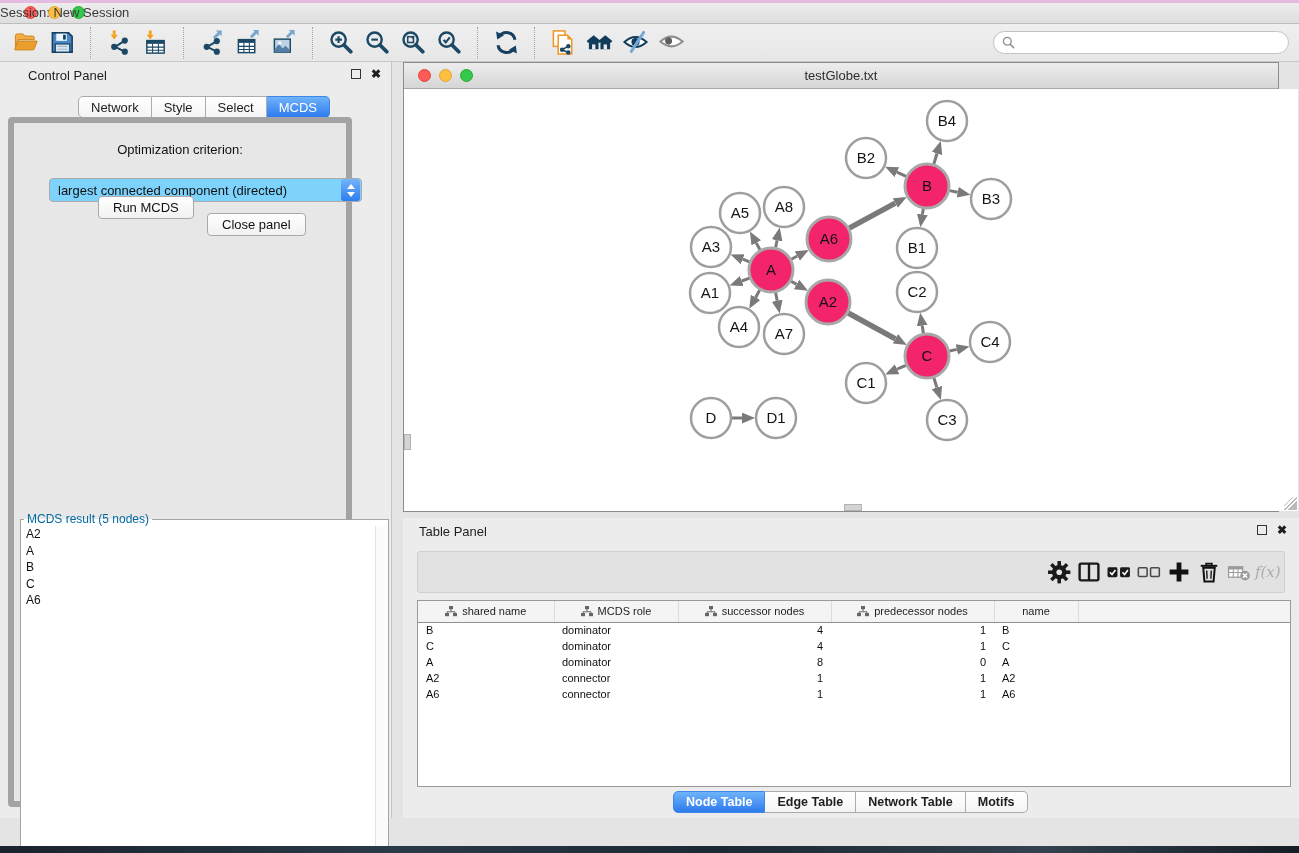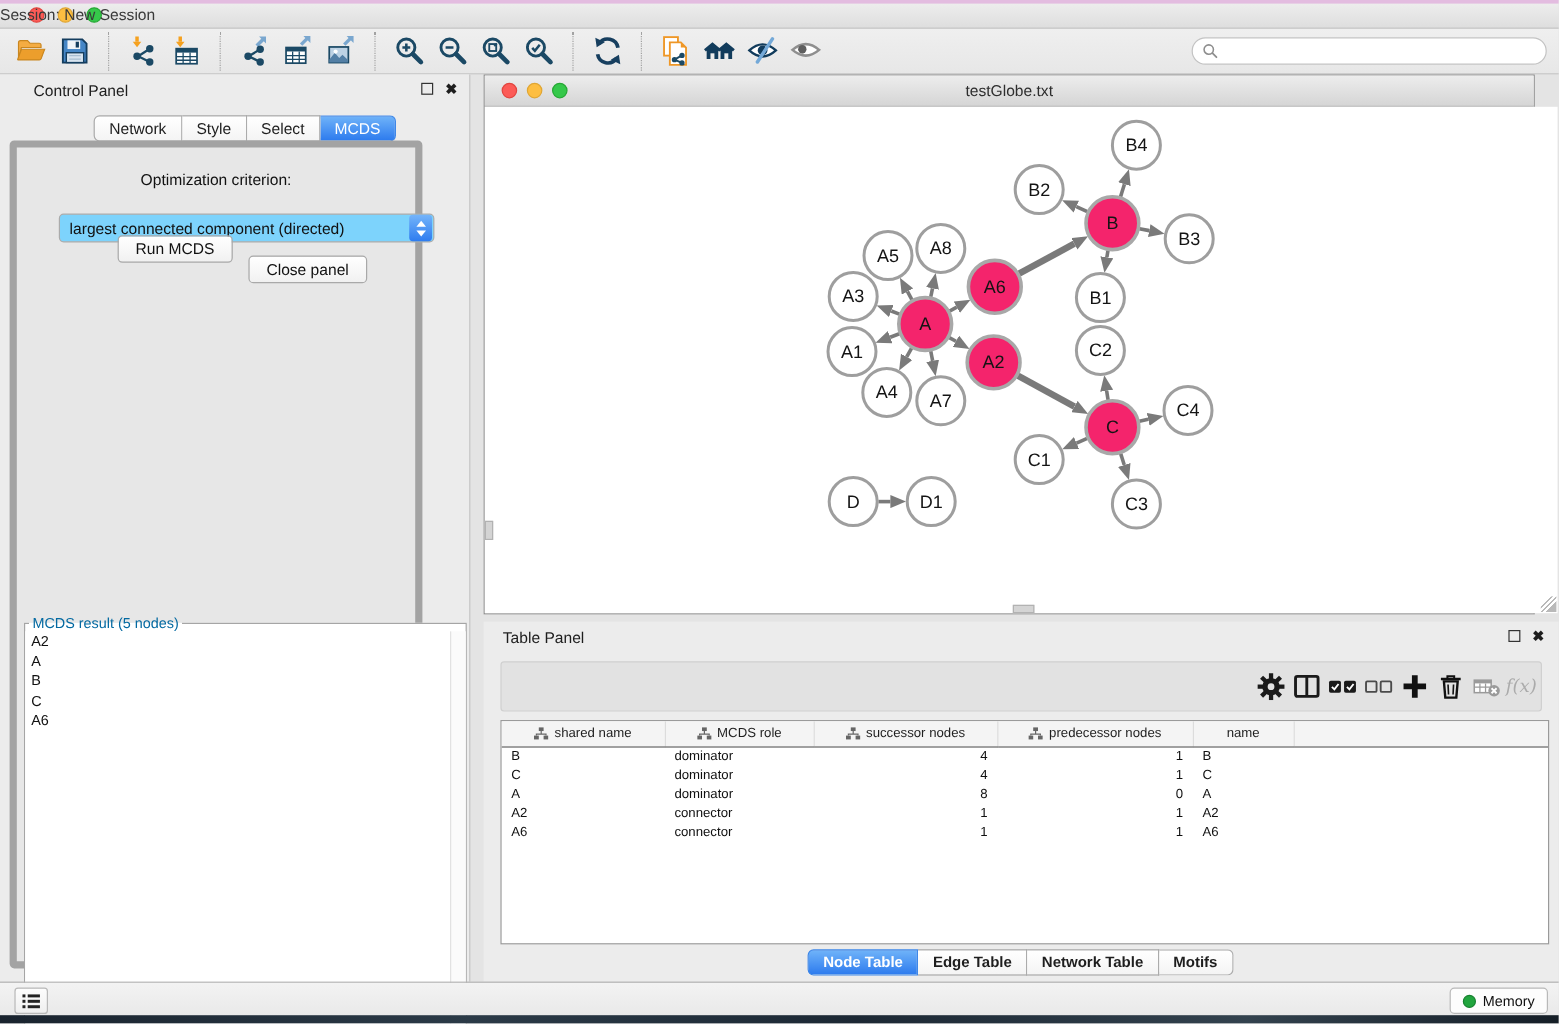--- a/index.html
+++ b/index.html
@@ -600,33 +600,15 @@
       </table>
     </div>
     <div class="tp-tabs" id="table-tabs">
         <div class="seg-tab active">Node Table</div>
         <div class="seg-tab">Edge Table</div>
         <div class="seg-tab">Network Table</div>
         <div class="seg-tab">Motifs</div>
       </div>
   </div>
 
-  <div class="statusbar">
-    <button class="list-btn">
-      <svg viewBox="0 0 22 20">
-        <g fill="#222">
-            <rect x="1" y="2" width="3.4" height="3.4"></rect>
-            <rect x="7" y="2" width="14" height="3.4"></rect>
-        <rect x="1" y="8.2" width="3.4" height="3.4"></rect>
-            <rect x="7" y="8.2" width="14" height="3.4"></rect>
-        <rect x="1" y="14.4" width="3.4" height="3.4"></rect>
-            <rect x="7" y="14.4" width="14" height="3.4"></rect>
-          </g>
-      </svg>
-    </button>
-    <button class="memory-btn">
-      <span class="mem-dot"></span>
-      <span>Memory</span>
-    </button>
-  </div>
 
   <div class="desktop-strip"></div>
 </div>
 
 </body></html>

